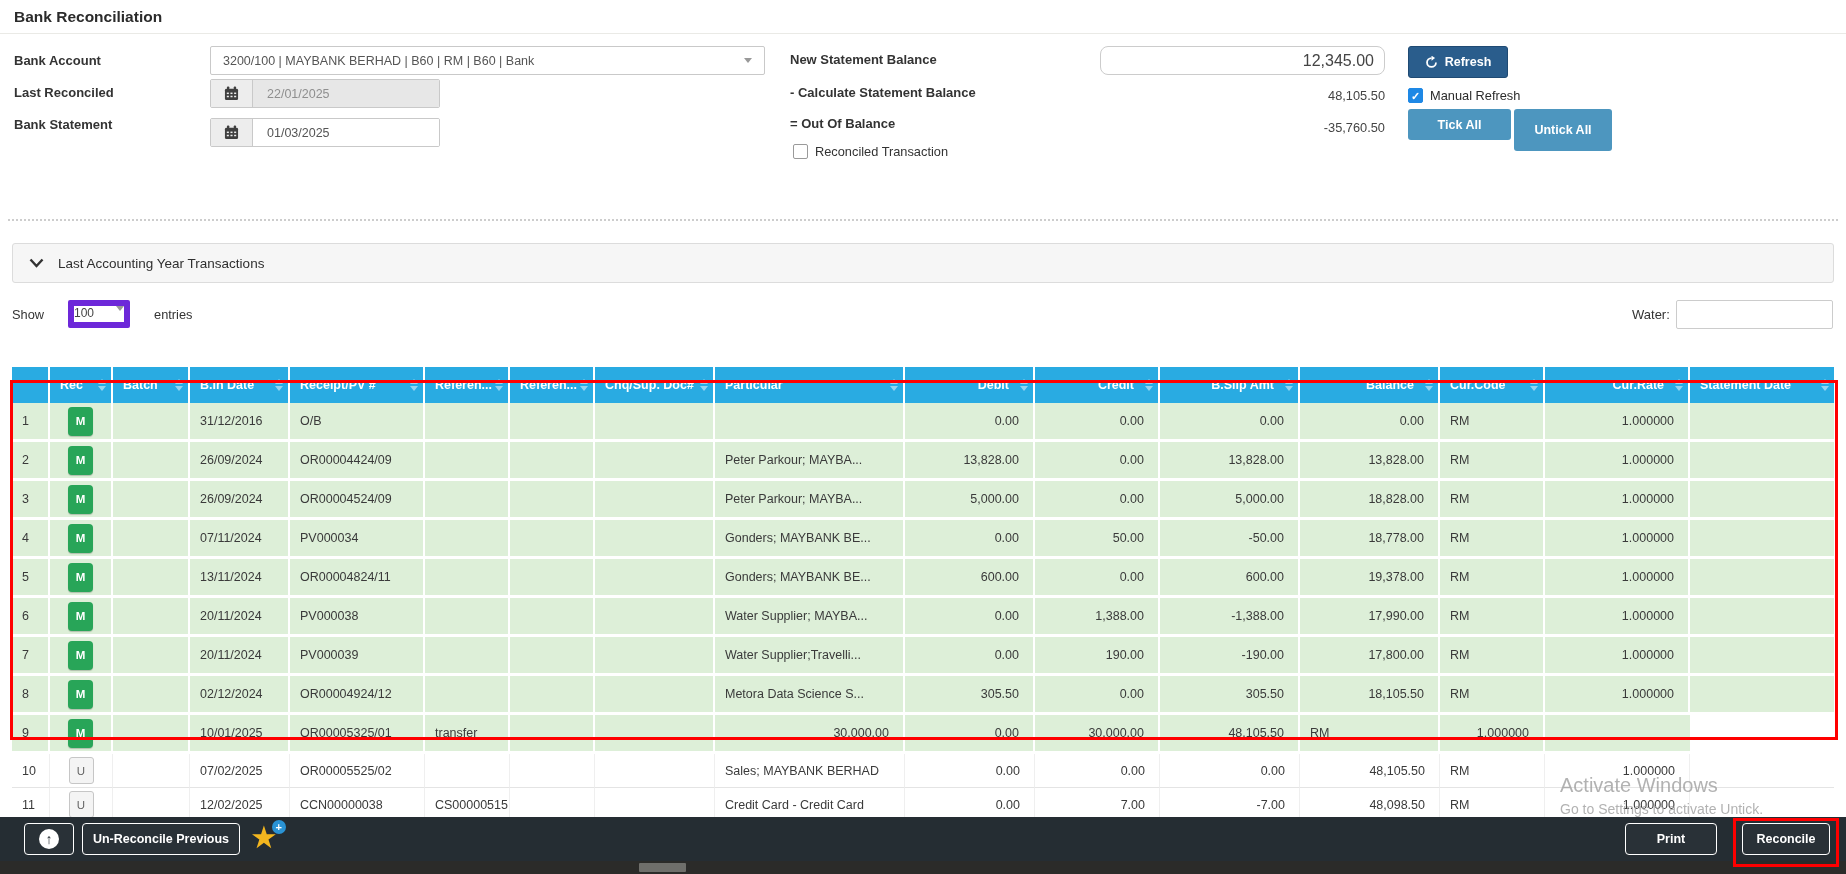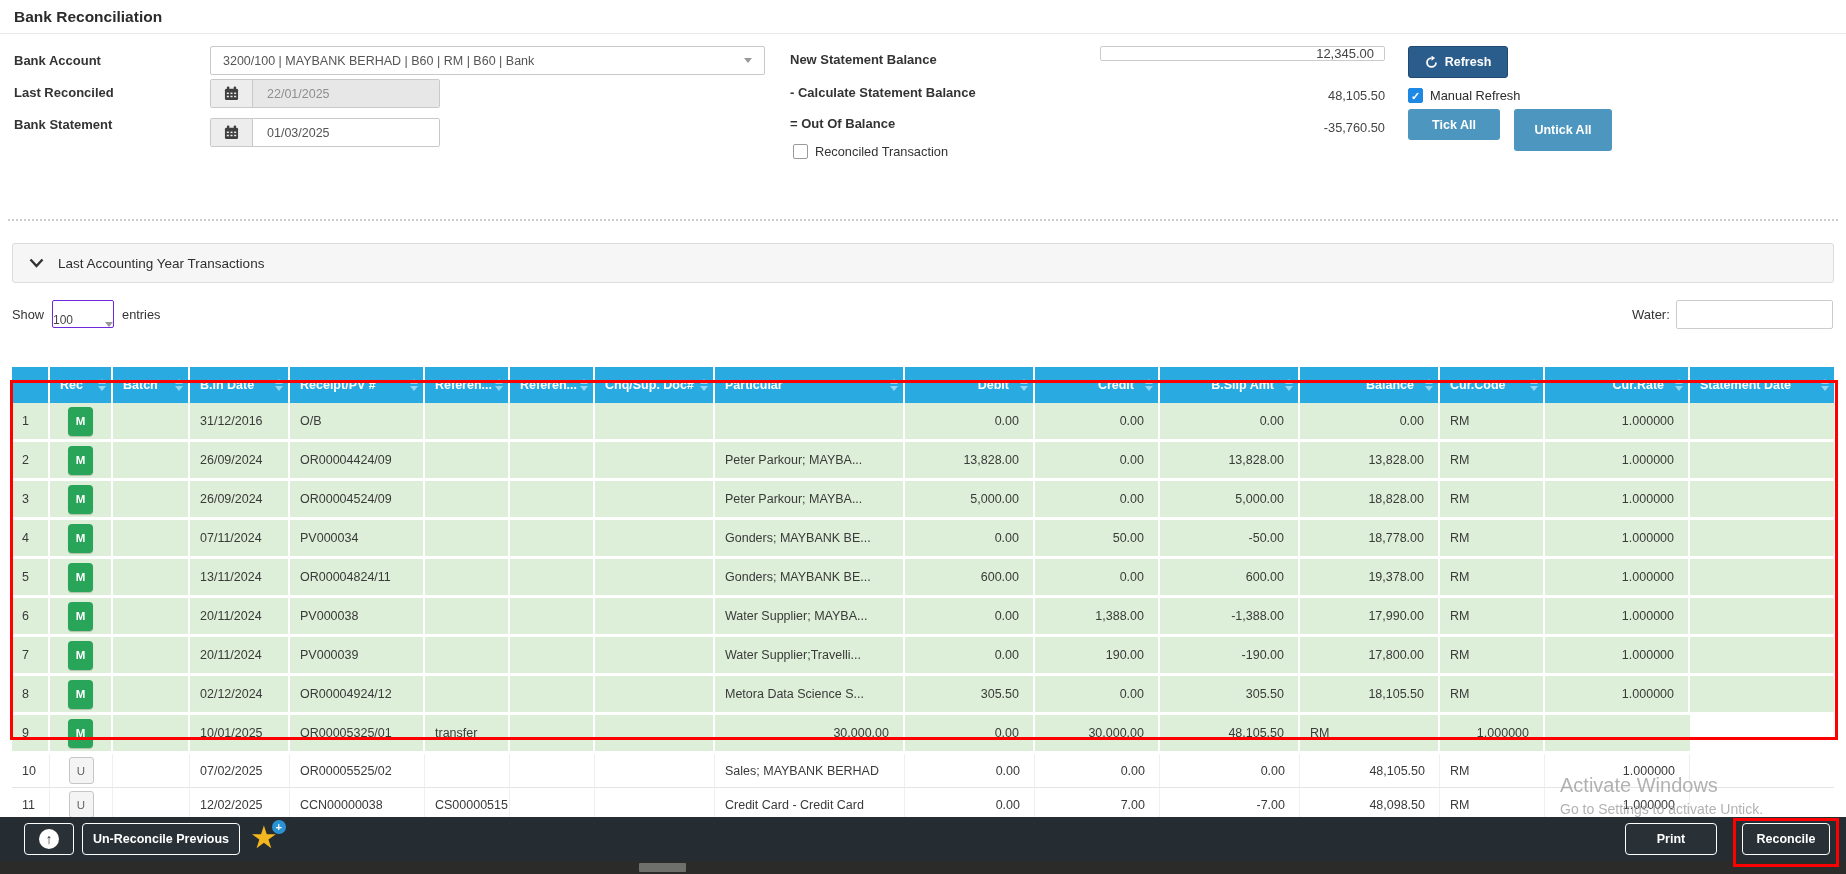--- a/index.html
+++ b/index.html
@@ -24,41 +24,41 @@
 
   .select{left:210px;top:46px;width:555px;height:29px;border:1px solid #c9c9c9;border-radius:2px;
     background:#fff;display:flex;align-items:center;padding:0 12px;color:#555;font-size:12.5px;cursor:pointer}
   .caret{margin-left:auto;width:0;height:0;border-left:4.5px solid transparent;border-right:4.5px solid transparent;border-top:5px solid #999}
 
   .dategroup{left:210px;width:230px;height:29px;display:flex;border:1px solid #c9c9c9;border-radius:2px;background:#fff;overflow:hidden}
   .dategroup .addon{width:42px;background:#ededed;border-right:1px solid #c9c9c9;display:flex;align-items:center;justify-content:center;cursor:pointer}
   .dategroup .dval{flex:1;display:flex;align-items:center;padding-left:14px;font-size:12.5px;color:#555;background:#fff}
   .dategroup.disabled .dval{background:#e7e7e7;color:#8f8f8f}
 
-  .nsb-input{left:1100px;top:46px;width:285px;height:15px;border:1px solid #ccc;border-radius:2px;
-    text-align:right;padding:0 10px;font-size:13px;color:#444;font-family:"Liberation Sans",sans-serif}
+  .nsb-input{left:1100px;top:46px;width:285px;height:29px;border:1px solid #ccc;border-radius:8px;
+    text-align:right;padding:0 10px;font-size:16px;color:#444;font-family:"Liberation Sans",sans-serif}
   .rval{left:1100px;width:285px;text-align:right;font-size:12.8px;color:#444}
 
   .cbrow{display:flex;align-items:center;gap:7px;font-size:12.8px;color:#333}
   .cb{width:15px;height:15px;border:1px solid #9a9a9a;border-radius:2px;background:#fff;flex:0 0 auto;cursor:pointer}
   .cb.checked{background:#1e88e5;border-color:#1e88e5;color:#fff;font-size:11px;line-height:14px;text-align:center;font-weight:bold}
   .cb.checked::after{content:"\2713"}
 
   .btn{display:flex;align-items:center;justify-content:center;color:#fff;font-weight:bold;font-size:12.5px;border-radius:3px;cursor:pointer}
   .btn-refresh{left:1408px;top:46px;width:100px;height:32px;background:var(--refresh-blue);border:1px solid #1f4a73;gap:7px}
-  .btn-tick{left:1408px;top:109px;width:92px;height:31px;background:var(--action-blue)}
+  .btn-tick{left:1408px;top:109px;width:103px;height:31px;background:var(--action-blue)}
   .btn-untick{left:1514px;top:109px;width:98px;height:42px;background:var(--action-blue)}
 
   .dashed{left:8px;top:219px;width:1830px;border-top:2px dotted #cdcdcd}
 
   .panel{left:12px;top:243px;width:1822px;height:40px;background:#f6f6f6;border:1px solid #dcdcdc;border-radius:3px;
     display:flex;align-items:center;gap:14px;padding-left:16px;font-size:13.5px;color:#2f2f2f;cursor:pointer}
 
-  .showrow{left:12px;top:300px;display:flex;align-items:center;gap:8px;font-size:12.8px;color:#333}
-  .mini-select{width:62px;height:28px;border:1px solid #6d28d9;border-radius:2px;display:flex;align-items:flex-end;justify-content:center;gap:9px;font-size:12px;color:#444;cursor:pointer;background:#fff}
+  .showrow{left:12px;top:300px;display:flex;align-items:center;gap:24px;font-size:12.8px;color:#333}
+  .mini-select{width:62px;height:28px;border:6px solid #6d28d9;border-radius:2px;display:flex;align-items:flex-start;justify-content:center;gap:9px;font-size:12px;color:#444;cursor:pointer;background:#fff}
   .searchrow{left:1632px;top:300px;display:flex;align-items:center;gap:6px;font-size:13px;color:#333}
   .search-input{width:157px;height:29px;border:1px solid #ccc;border-radius:2px;font-family:"Liberation Sans",sans-serif;padding:0 6px;font-size:12.5px}
 
   .table{left:12px;top:367px;width:1822px}
   .thead{display:grid;grid-template-columns:var(--cols);height:36px}
   .th{background:var(--header-blue);color:#fff;font-weight:bold;font-size:12.5px;display:flex;align-items:center;
     position:relative;padding:0 24px 0 10px;border-right:2px solid #fff;cursor:pointer;white-space:nowrap;overflow:hidden}
   .th.num{justify-content:flex-end}
   .th:last-child{border-right:0}
   .sort{position:absolute;right:5px;top:50%;transform:translateY(-50%);display:flex;flex-direction:column;gap:2px;opacity:.5}

